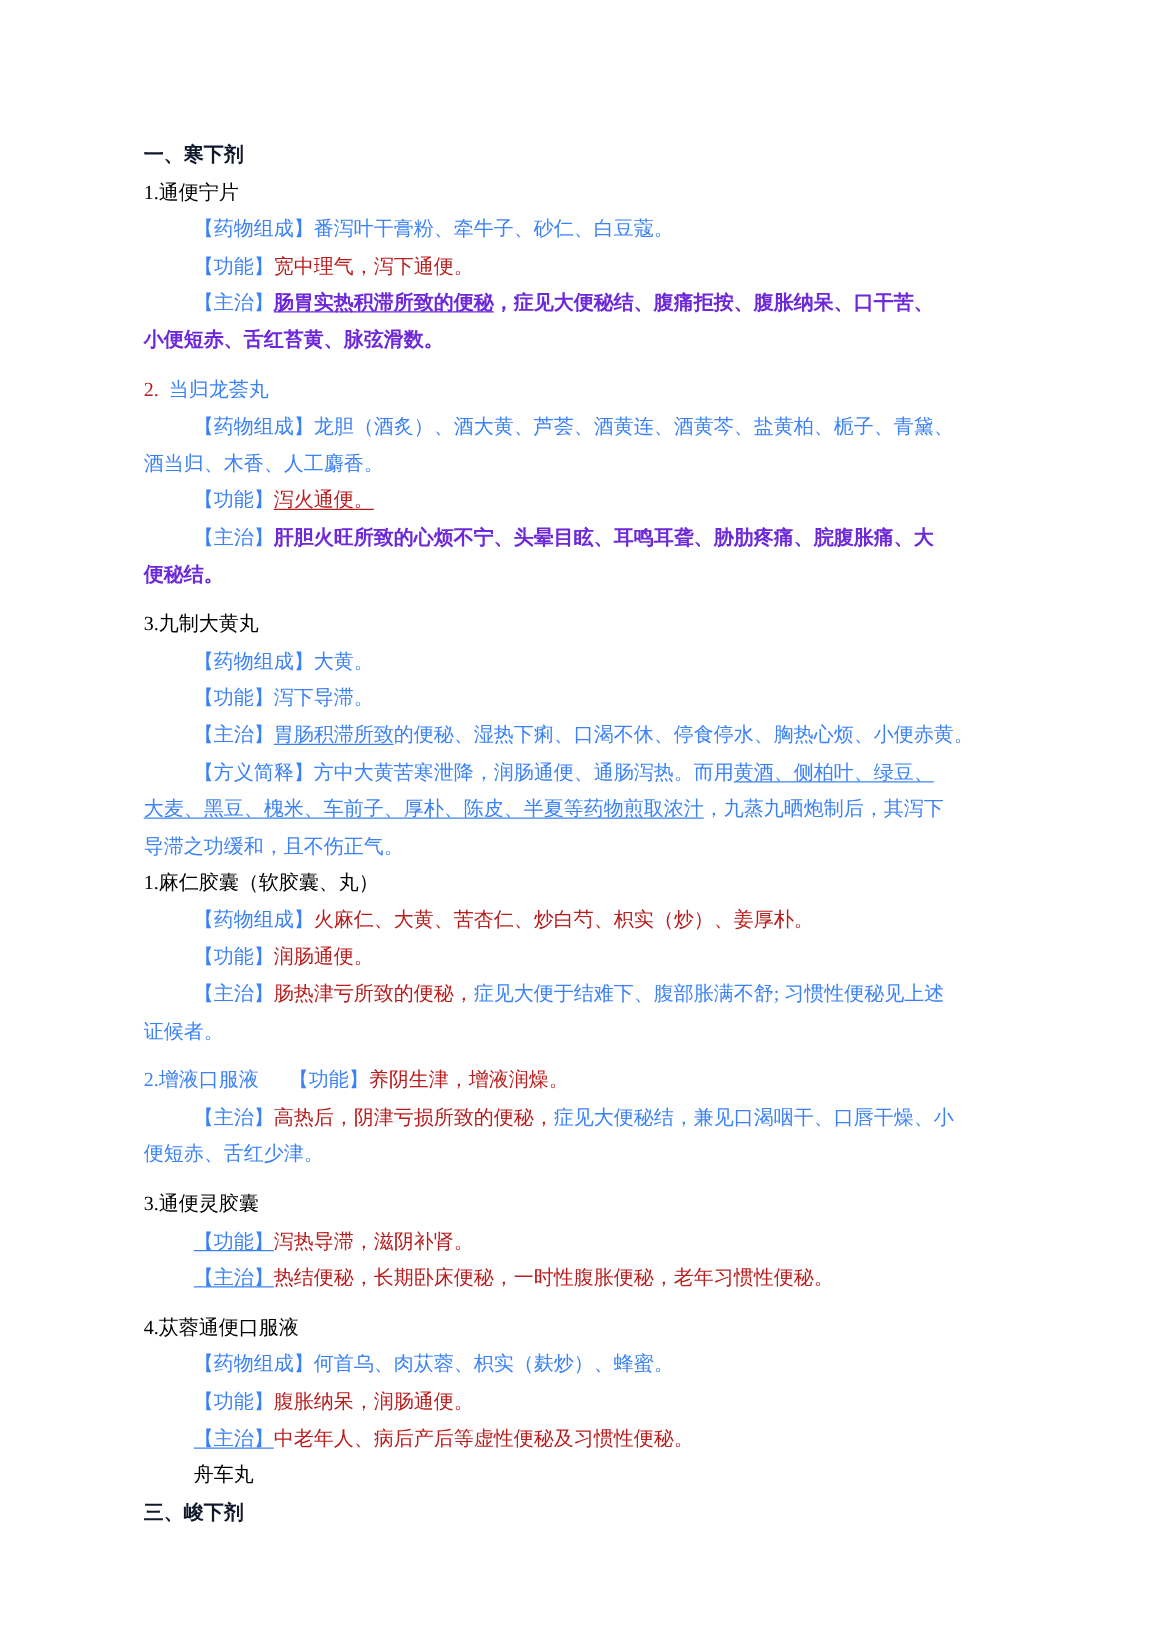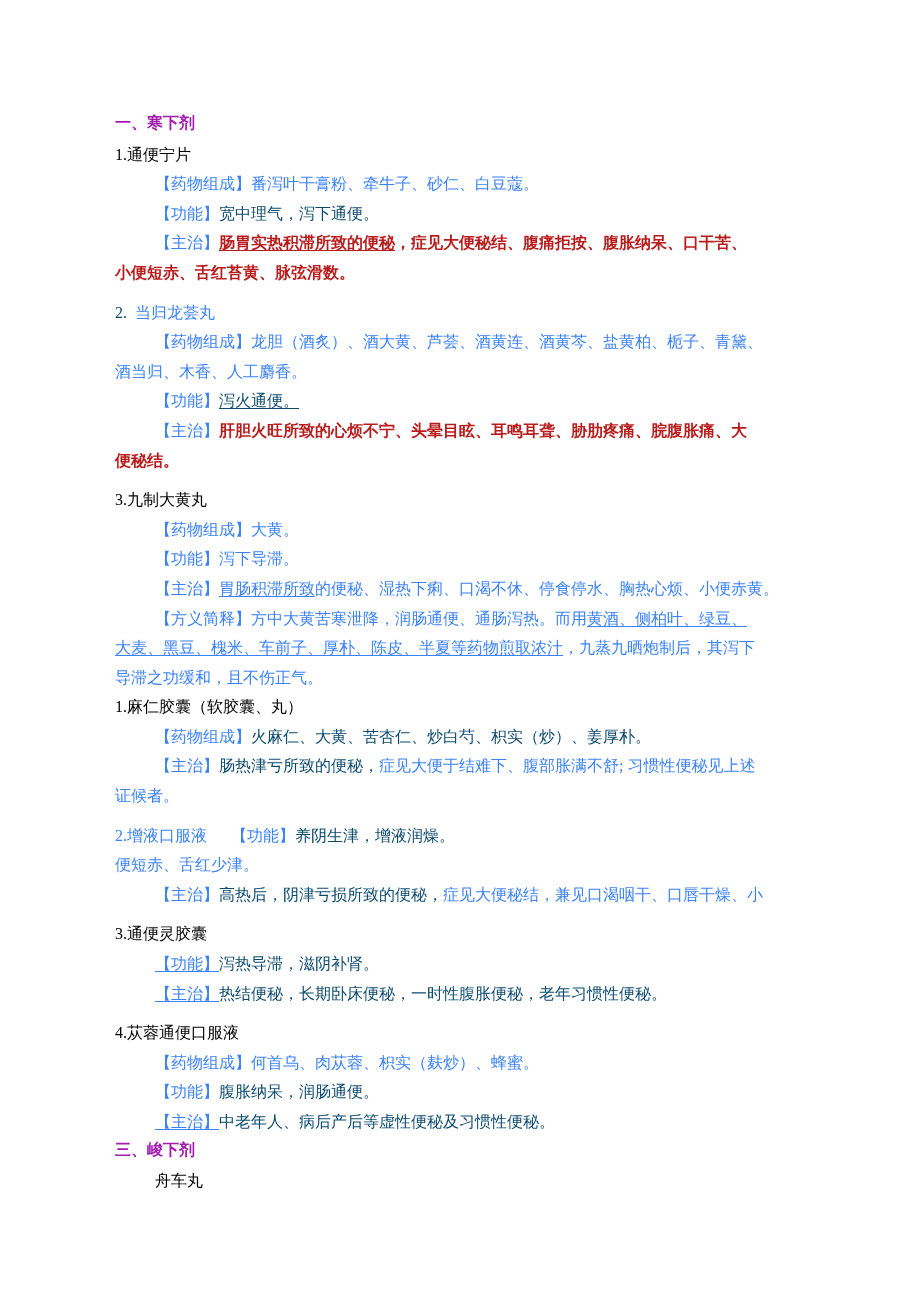--- a/index.html
+++ b/index.html
@@ -11,35 +11,34 @@
       line-height: 1.85;
       color: #000000;
       width: 920px;
     }
     .page {
       padding: 110px 115px 50px 115px;
       box-sizing: border-box;
     }
     .heading {
       font-weight: bold;
-      color: #a21caf;
+      color: #0f172a;
       margin-top: 10px;
-      font-family: Liberation Mono, monospace;
     }
     .para {
       margin: 0;
     }
     .indent1 {
       padding-left: 40px;
     }
     .red {
-      color: #0c4a6e;
+      color: #b91c1c;
     }
     .redbold {
-      color: #b91c1c;
+      color: #6d28d9;
       font-weight: bold;
     }
     .black {
       color: #3b82f6;
     }
     .underline {
       text-decoration: underline;
       text-underline-offset: 2px;
     }
     .group-spacer {
@@ -109,36 +108,39 @@
   <div class="para">
     <span class="black">导滞之功缓和，且不伤正气。</span>
   </div>
 
 
   <div class="para">1.麻仁胶囊（软胶囊、丸）</div>
   <div class="para indent1">
     <span class="black">【药物组成】</span><span class="red">火麻仁、大黄、苦杏仁、炒白芍、枳实（炒）、姜厚朴。</span>
   </div>
   <div class="para indent1">
+    <span class="black">【功能】</span><span class="red">润肠通便。</span>
+  </div>
+  <div class="para indent1">
     <span class="black">【主治】</span><span class="red">肠热津亏所致的便秘，</span><span class="black">症见大便于结难下、腹部胀满不舒; 习惯性便秘见上述</span>
   </div>
   <div class="para">
     <span class="black">证候者。</span>
   </div>
 
   <div class="group-spacer"></div>
 
   <div class="para">
     <span class="black">2.增液口服液</span>&nbsp;&nbsp;&nbsp;&nbsp;&nbsp;&nbsp;<span class="black">【功能】</span><span class="red">养阴生津，增液润燥。</span>
   </div>
+  <div class="para indent1">
+    <span class="black">【主治】</span><span class="red">高热后，阴津亏损所致的便秘，</span><span class="black">症见大便秘结，兼见口渴咽干、口唇干燥、小</span>
+  </div>
   <div class="para">
     <span class="black">便短赤、舌红少津。</span>
-  </div>
-  <div class="para indent1">
-    <span class="black">【主治】</span><span class="red">高热后，阴津亏损所致的便秘，</span><span class="black">症见大便秘结，兼见口渴咽干、口唇干燥、小</span>
   </div>
 
   <div class="group-spacer"></div>
 
   <div class="para">3.通便灵胶囊</div>
   <div class="para indent1">
     <span class="black underline">【功能】</span><span class="red">泻热导滞，滋阴补肾。</span>
   </div>
   <div class="para indent1">
     <span class="black underline">【主治】</span><span class="red">热结便秘，长期卧床便秘，一时性腹胀便秘，老年习惯性便秘。</span>
@@ -150,16 +152,16 @@
   <div class="para indent1">
     <span class="black">【药物组成】</span><span class="black">何首乌、肉苁蓉、枳实（麸炒）、蜂蜜。</span>
   </div>
   <div class="para indent1">
     <span class="black">【功能】</span><span class="red">腹胀纳呆，润肠通便。</span>
   </div>
   <div class="para indent1">
     <span class="black underline">【主治】</span><span class="red">中老年人、病后产后等虚性便秘及习惯性便秘。</span>
   </div>
 
+  <div class="para indent1">舟车丸</div>
   <div class="para heading">三、峻下剂</div>
-  <div class="para indent1">舟车丸</div>
 
 </div>
 
 </body></html>

